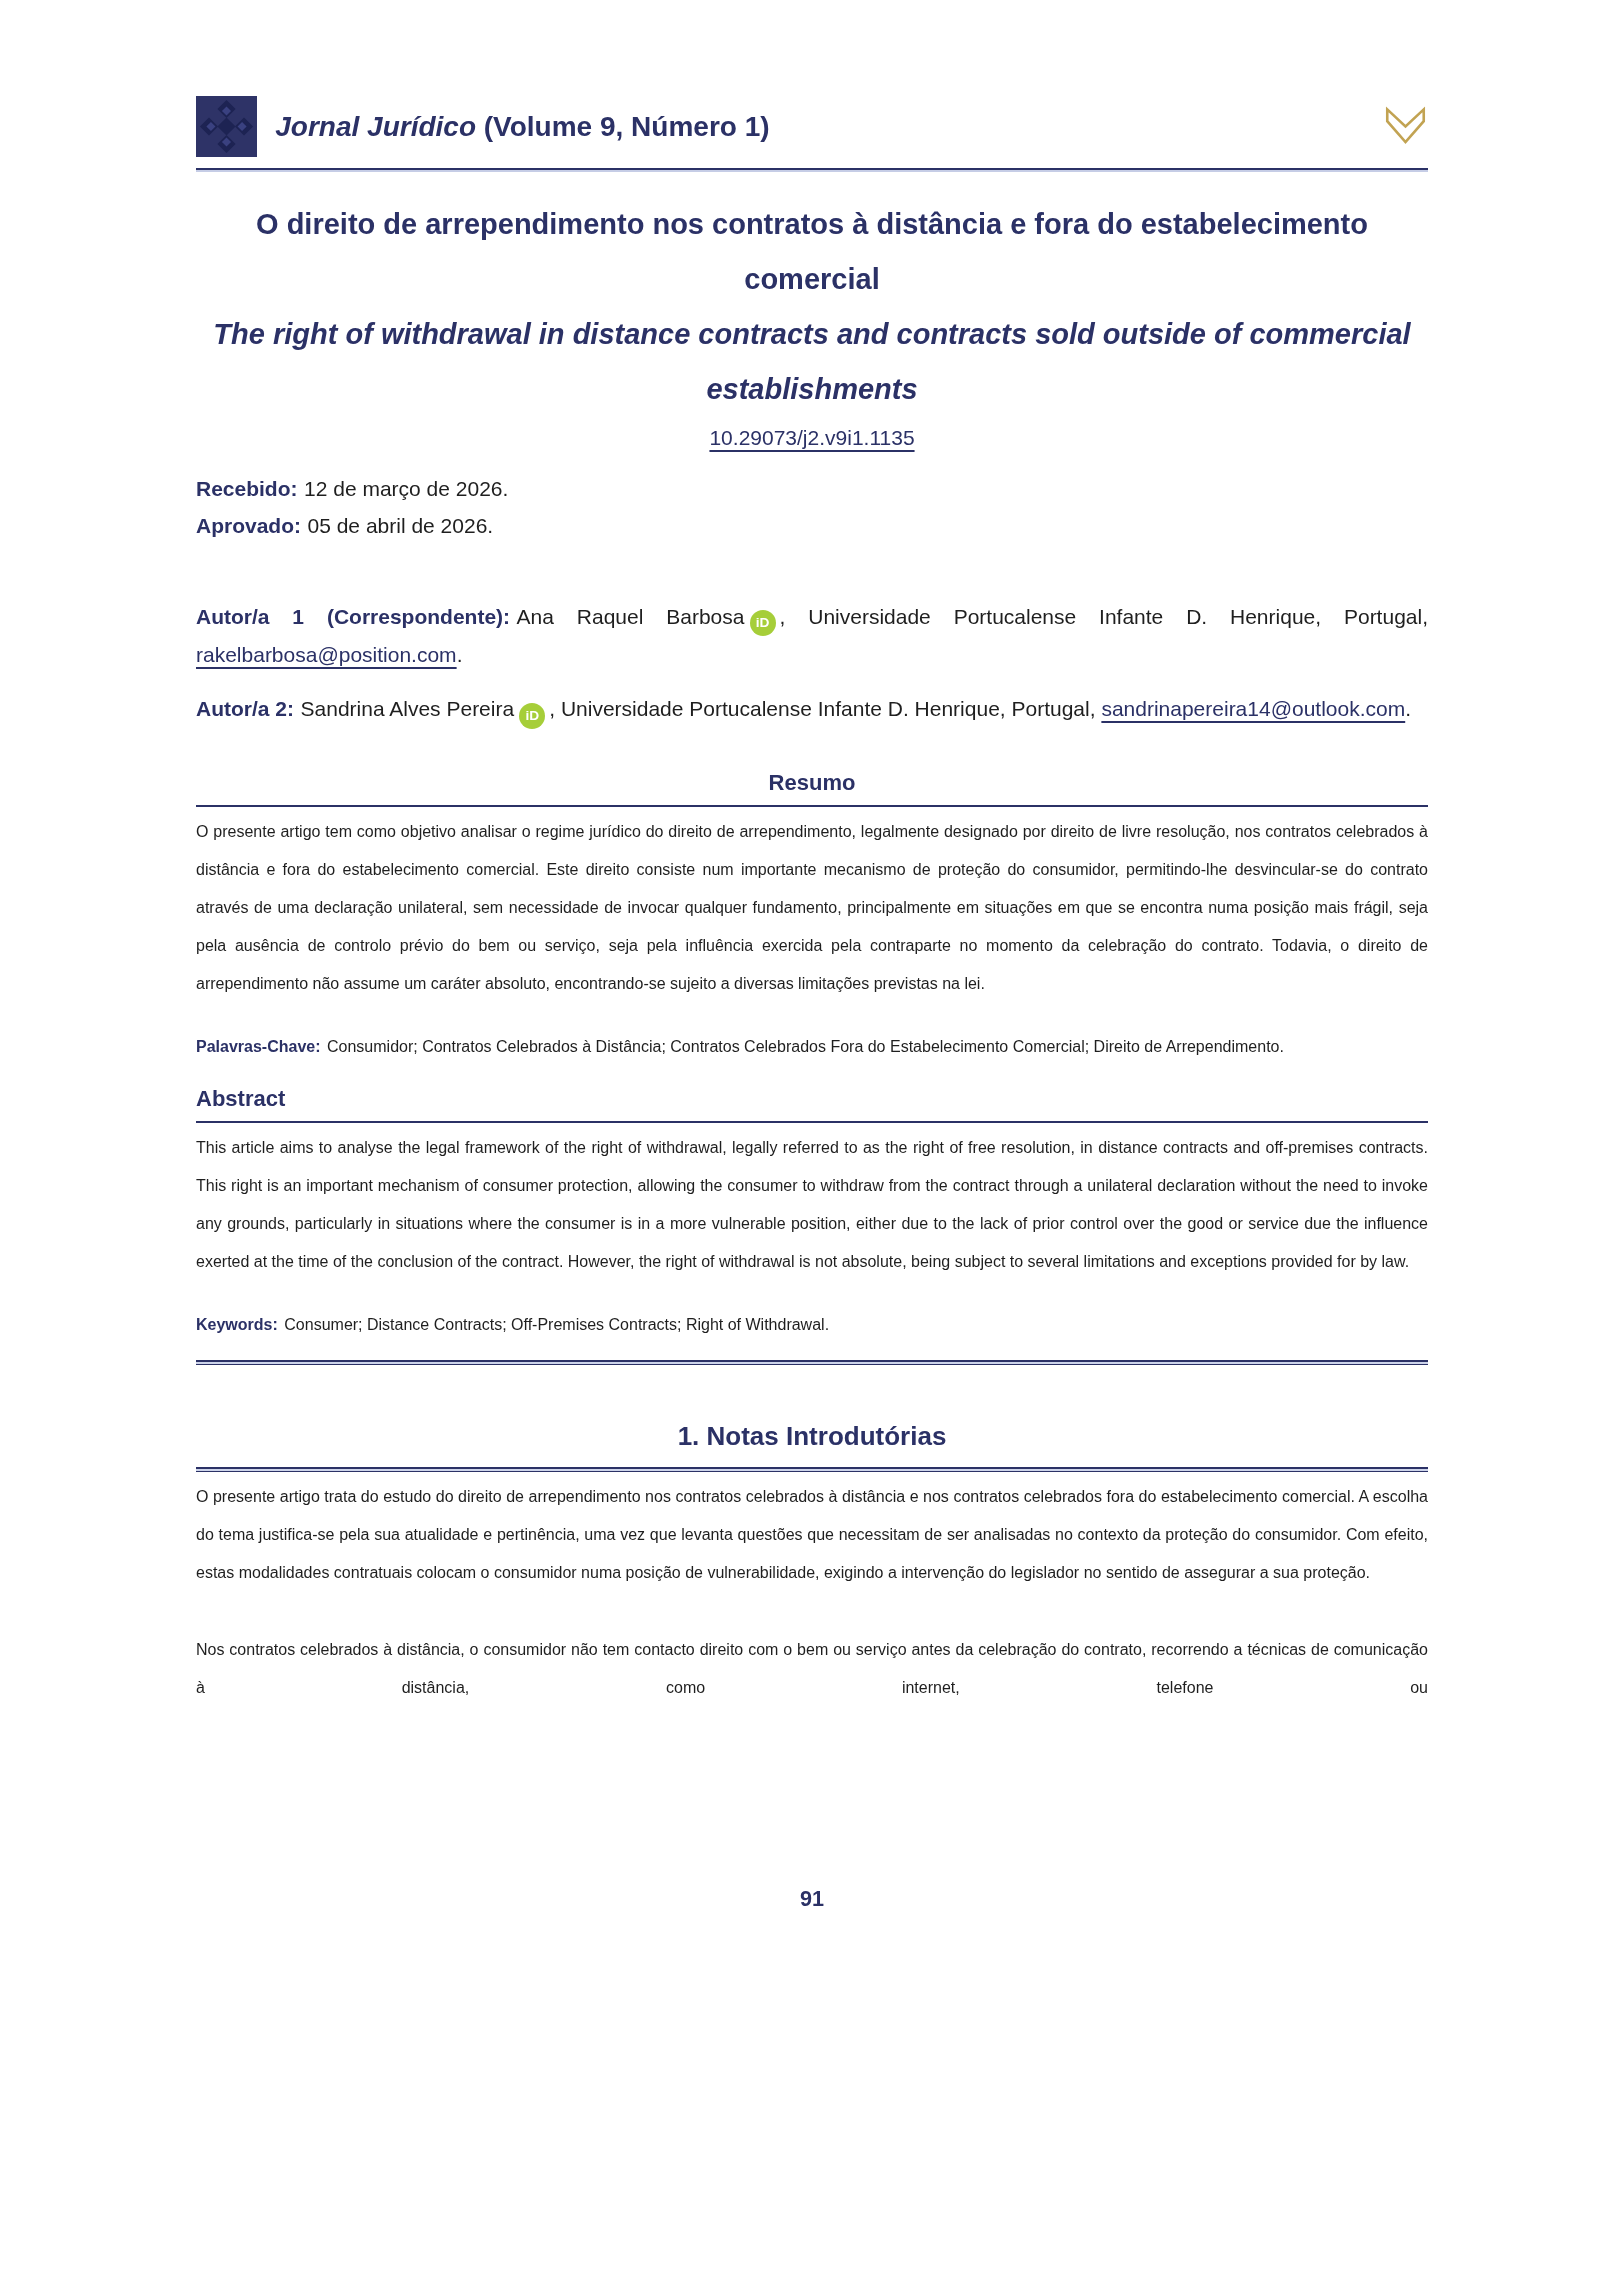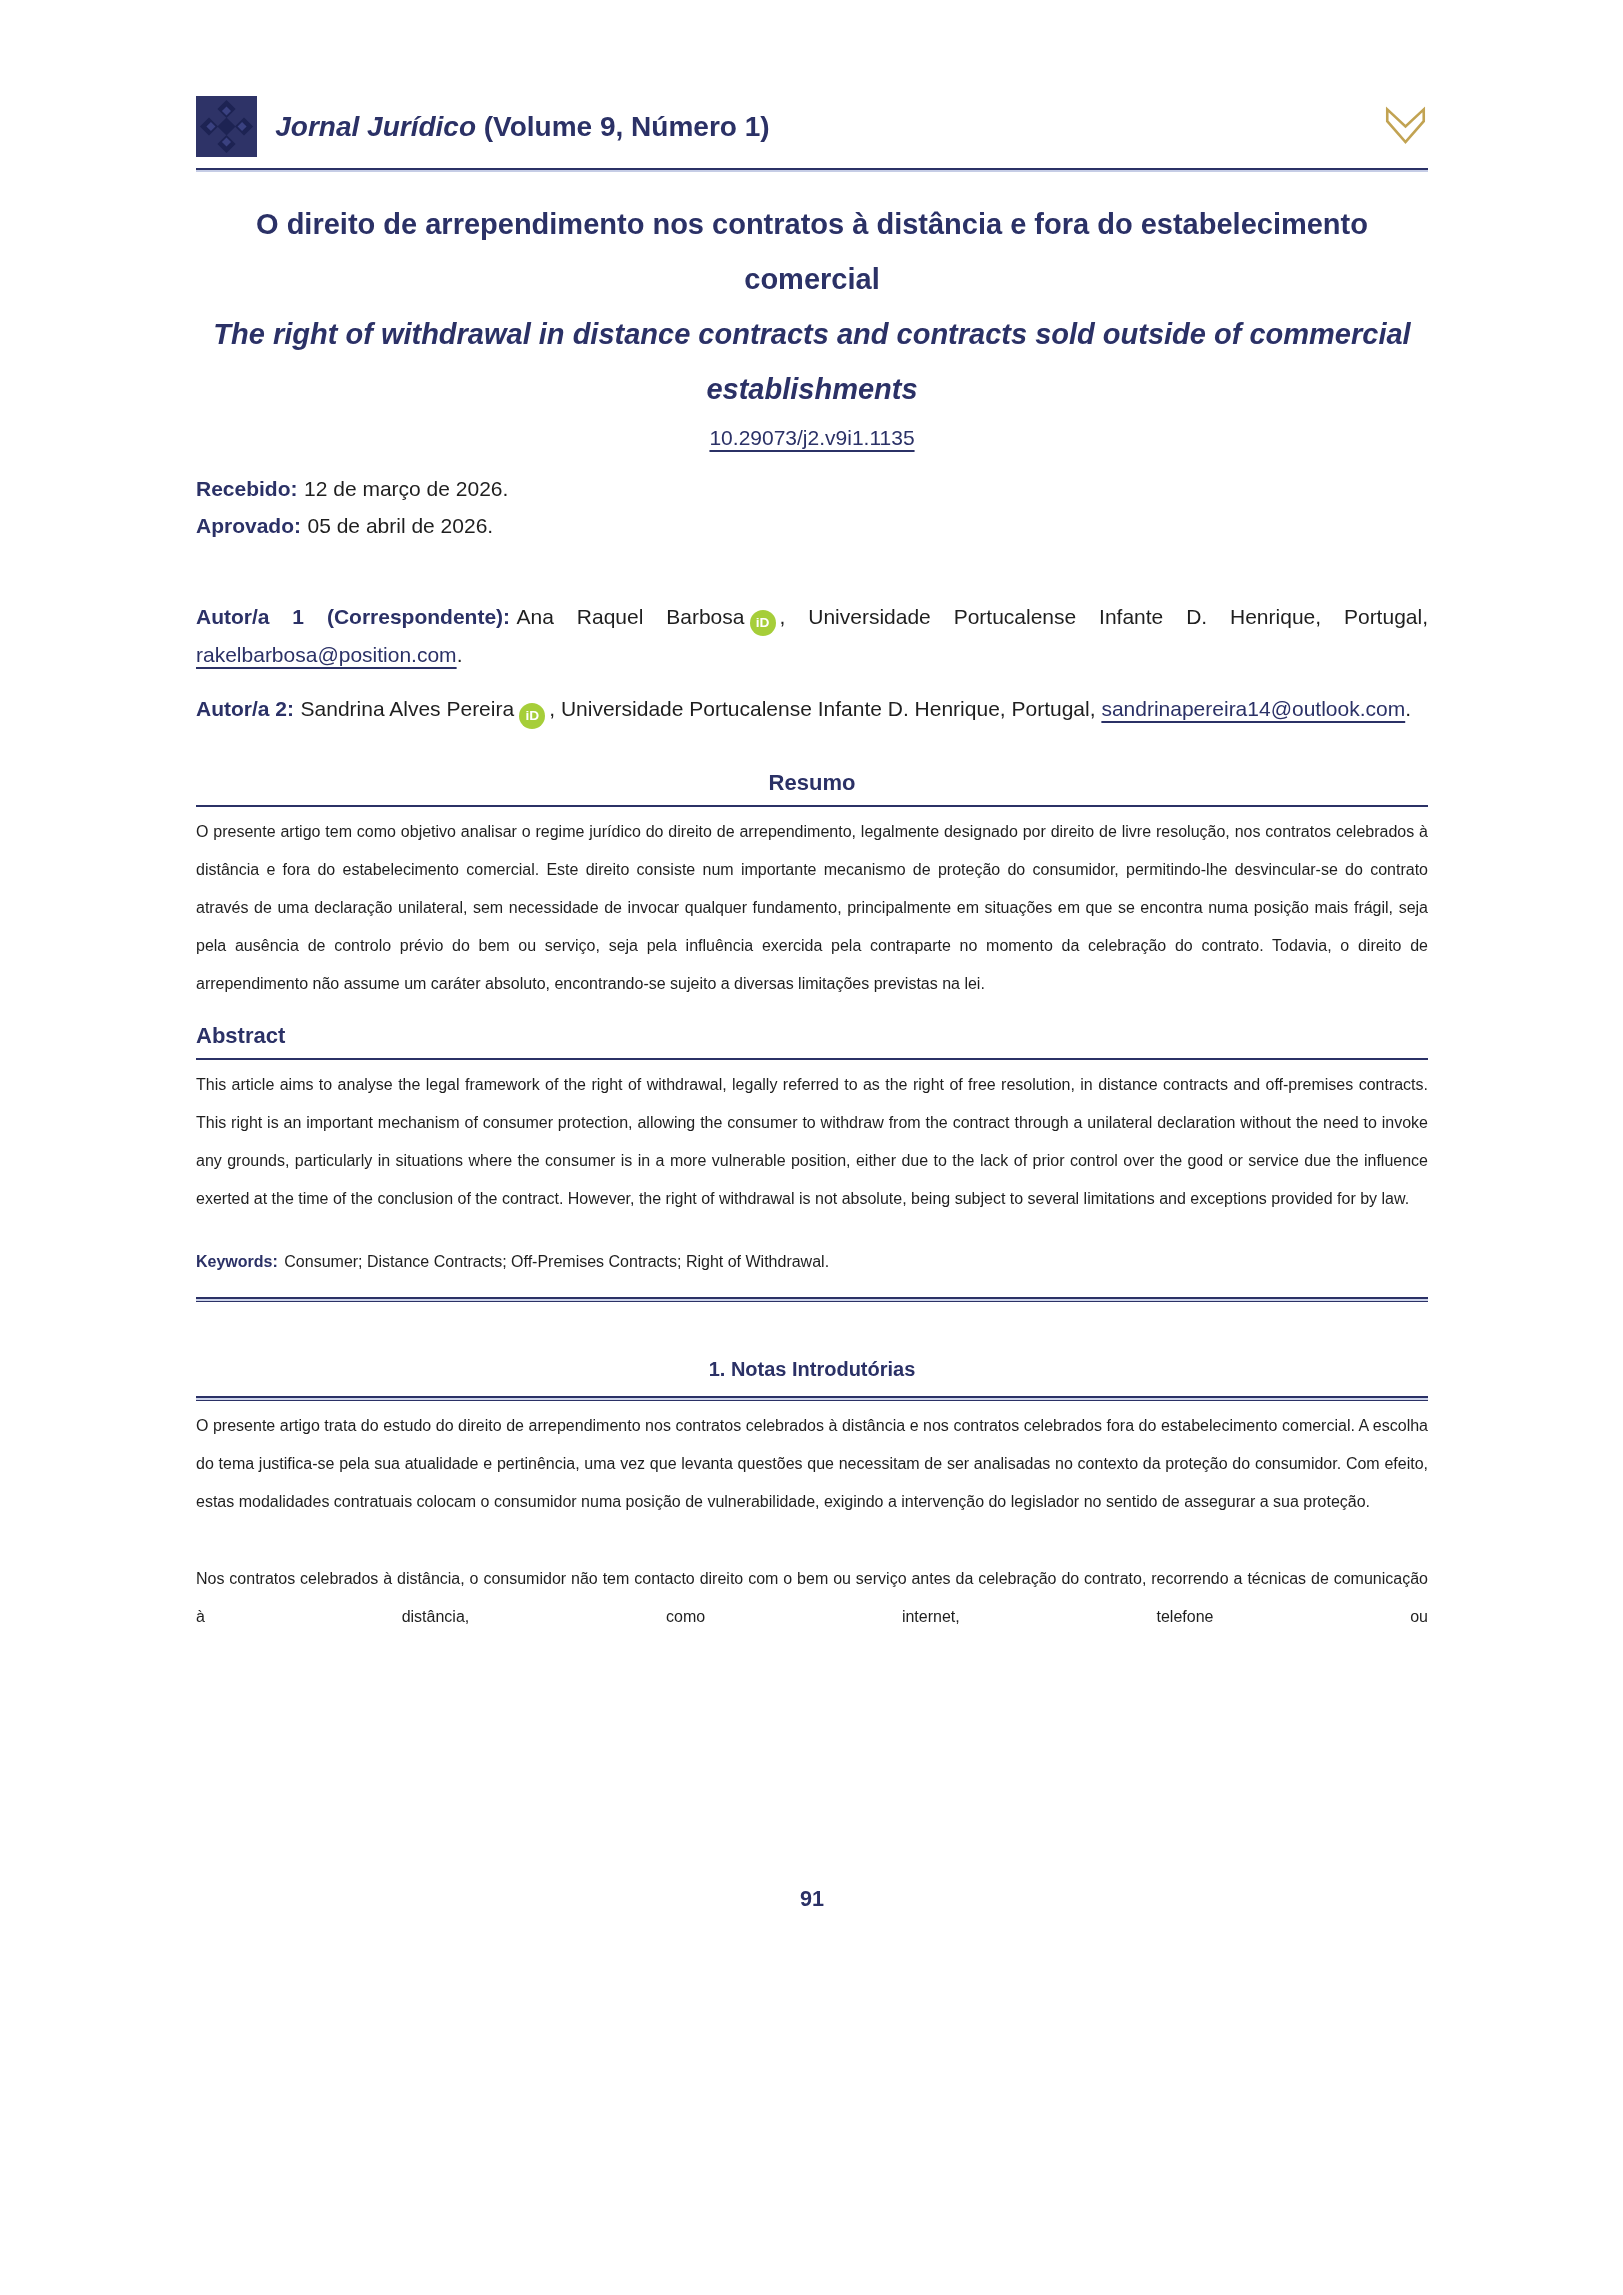--- a/index.html
+++ b/index.html
@@ -73,21 +73,21 @@
   }
   .resumo-h{margin-top:41px;text-align:center;}
   .abstract-h{margin-top:20px;}
   .rule-single{height:0;border-top:2px solid #2b3166;margin-top:9.2px;}
   .rule-double{
     height:2px;background:#cdd4ea;
     border-top:2px solid #2b3166;border-bottom:1.3px solid #2b3166;
     margin-top:15.7px;
   }
   .section-h{
-    text-align:center;font-size:20px;font-weight:bold;color:#2b3166;
+    text-align:center;font-size:26px;font-weight:bold;color:#2b3166;
     margin:56px 0 0 0;
   }
   .rule-after-section{margin-top:14.4px;}
 
   
   .body-p{
     font-size:16px;line-height:38px;text-align:justify;margin:6px 0 0 0;
   }
   .kw-p{margin-top:25px;}
   .fill-last{text-align-last:justify;}
@@ -160,20 +160,23 @@
       </p>
       <p class="author-line">
         <span class="lbl">Autor/a 2:</span><span>Sandrina Alves Pereira</span><span class="orcid-icon">iD</span><span>, Universidade Portucalense Infante D. Henrique, Portugal,</span>
         <a href="#">sandrinapereira14@outlook.com</a><span>.</span>
       </p>
     </div>
 
     <h2 class="h-small resumo-h">Resumo</h2>
     <div class="rule-single"></div>
     <p class="body-p">O presente artigo tem como objetivo analisar o regime jurídico do direito de arrependimento, legalmente designado por direito de livre resolução, nos contratos celebrados à distância e fora do estabelecimento comercial. Este direito consiste num importante mecanismo de proteção do consumidor, permitindo-lhe desvincular-se do contrato através de uma declaração unilateral, sem necessidade de invocar qualquer fundamento, principalmente em situações em que se encontra numa posição mais frágil, seja pela ausência de controlo prévio do bem ou serviço, seja pela influência exercida pela contraparte no momento da celebração do contrato. Todavia, o direito de arrependimento não assume um caráter absoluto, encontrando-se sujeito a diversas limitações previstas na lei.</p>
+    <p class="body-p kw-p">
+      <span class="lbl">Palavras-Chave:</span><span>Consumidor; Contratos Celebrados à Distância; Contratos Celebrados Fora do Estabelecimento Comercial; Direito de Arrependimento.</span>
+    </p>
 
     <h2 class="h-small abstract-h">Abstract</h2>
     <div class="rule-single"></div>
     <p class="body-p">This article aims to analyse the legal framework of the right of withdrawal, legally referred to as the right of free resolution, in distance contracts and off-premises contracts. This right is an important mechanism of consumer protection, allowing the consumer to withdraw from the contract through a unilateral declaration without the need to invoke any grounds, particularly in situations where the consumer is in a more vulnerable position, either due to the lack of prior control over the good or service due the influence exerted at the time of the conclusion of the contract. However, the right of withdrawal is not absolute, being subject to several limitations and exceptions provided for by law.</p>
     <p class="body-p kw-p">
       <span class="lbl">Keywords:</span><span>Consumer; Distance Contracts; Off-Premises Contracts; Right of Withdrawal.</span>
     </p>
     <div class="rule-double"></div>
 
     <h3 class="section-h">1. Notas Introdutórias</h3>

